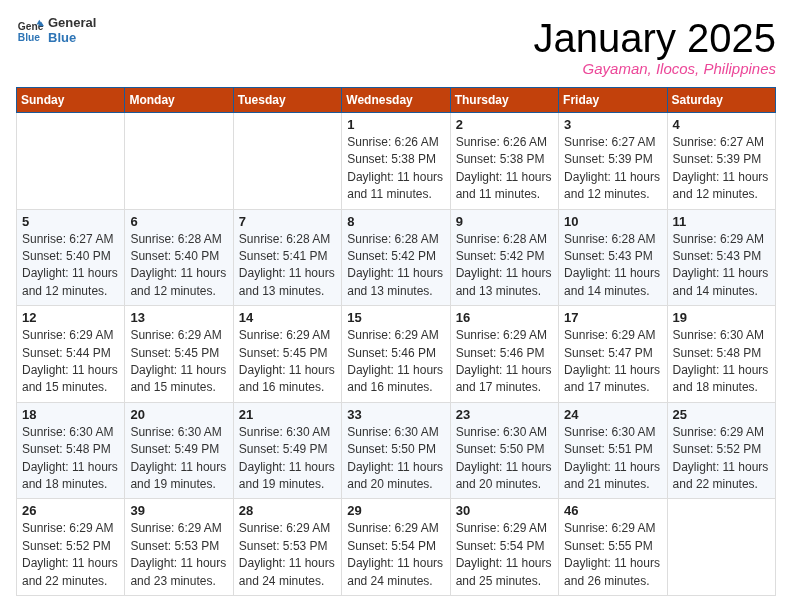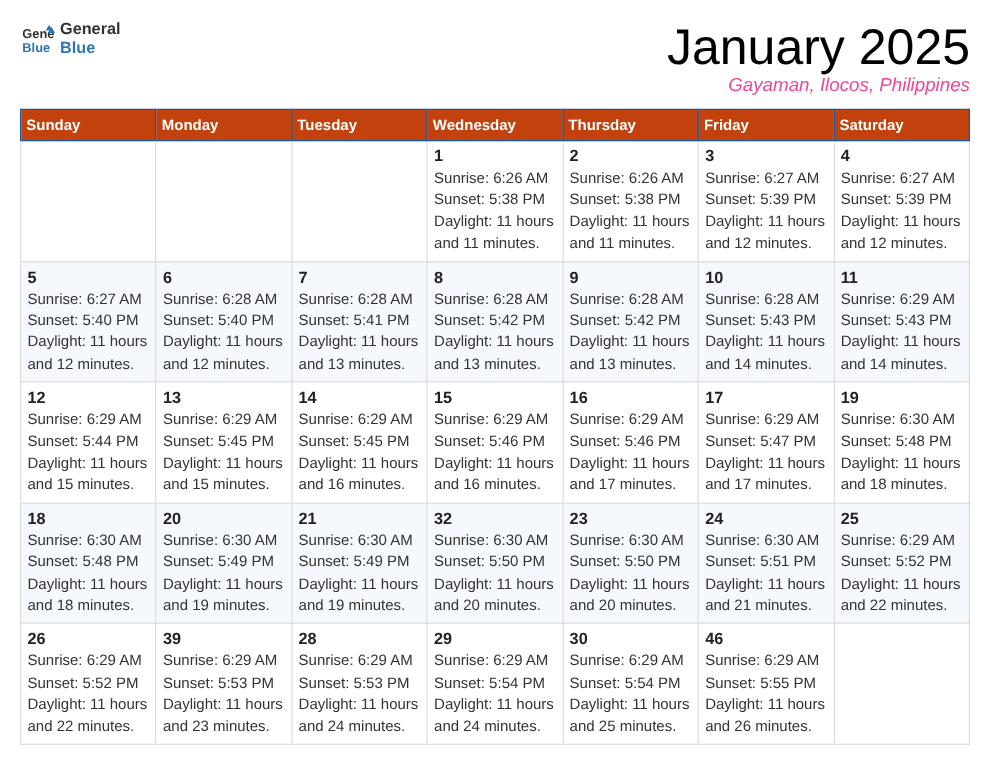--- a/index.html
+++ b/index.html
@@ -256,21 +256,21 @@
 Sunset: 5:49 PM
 Daylight: 11 hours and 19 minutes.</div>
           </td>
           <td>
             <span class="day-num">21</span>
             <div class="day-info" style="white-space: pre-line;">Sunrise: 6:30 AM
 Sunset: 5:49 PM
 Daylight: 11 hours and 19 minutes.</div>
           </td>
           <td>
-            <span class="day-num">32</span>
+            <span class="day-num">33</span>
             <div class="day-info" style="white-space: pre-line;">Sunrise: 6:30 AM
 Sunset: 5:50 PM
 Daylight: 11 hours and 20 minutes.</div>
           </td>
           <td>
             <span class="day-num">23</span>
             <div class="day-info" style="white-space: pre-line;">Sunrise: 6:30 AM
 Sunset: 5:50 PM
 Daylight: 11 hours and 20 minutes.</div>
           </td>

